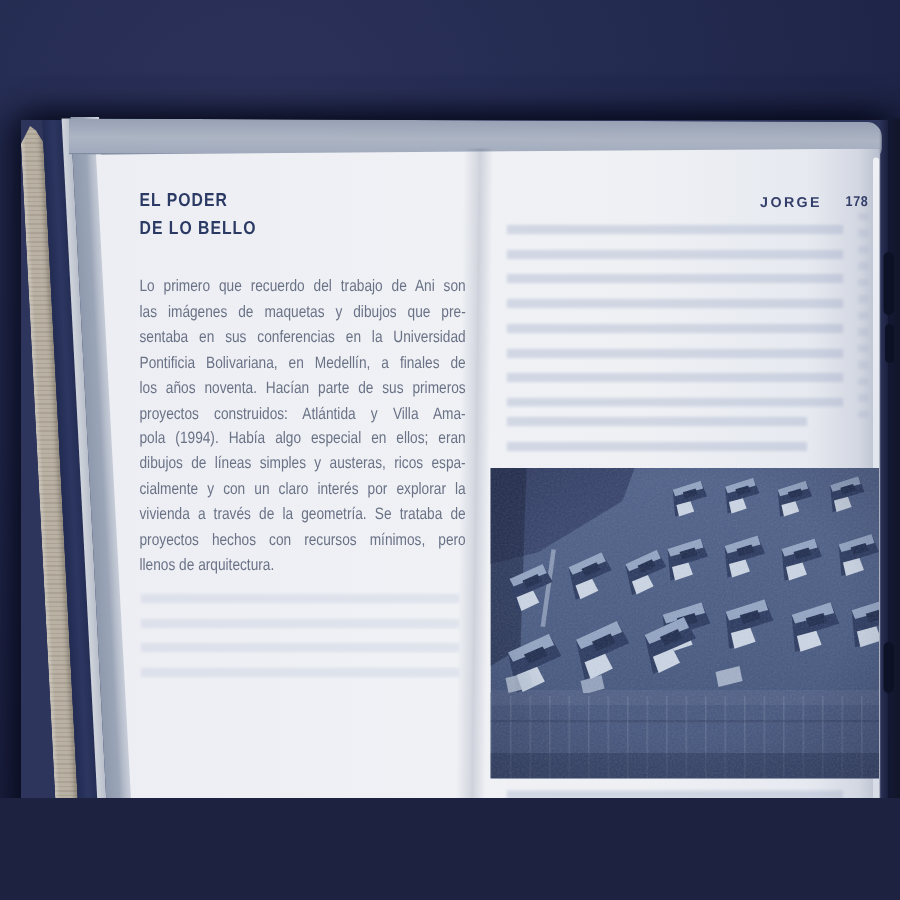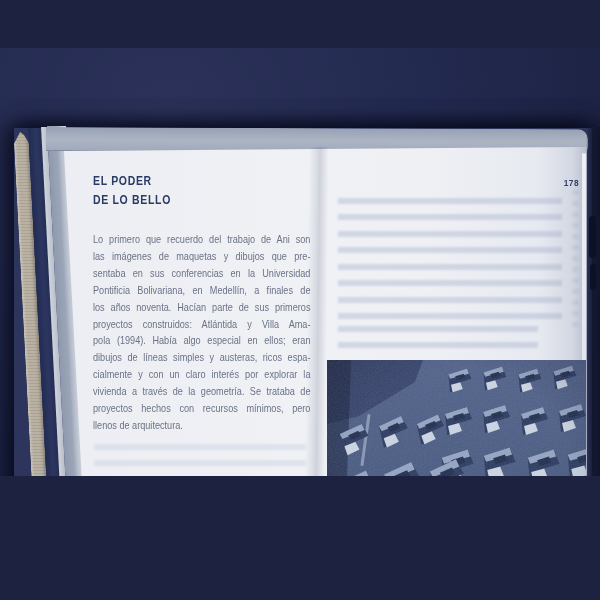--- a/index.html
+++ b/index.html
@@ -2,23 +2,22 @@
 <html style="--backdrop: #242b51; --page: #eef0f4; --page-edge: #a0aabc; --spine-cloth: #b5ada0; --cover: #2b355f; --title-text: #2b3a64; --body-text: #6a7286; --header-text: #333f6a; --photo-blue-dark: #2a3960; --photo-blue-mid: #4b5c84; --photo-blue-light: #ccd6e5;"><head>
 <meta charset="utf-8">
 <style>
   html,body{margin:0;padding:0;}
   body{
     width:600px;height:600px;overflow:hidden;
     font-family:"Liberation Sans","DejaVu Sans",sans-serif;
     background:#1c2240;
   }
   .scene{
-    position:relative;width:600px;height:428px;overflow:hidden;
+    position:relative;width:600px;height:532px;overflow:hidden;
     background:radial-gradient(circle at 28% 18%, #2c3259 0%, #242b51 42%, #1a1f3e 100%);
-    margin-top:48px;
   }
   
   .book-shadow{
     position:absolute;left:14px;top:80px;width:578px;height:520px;
     background:#2e355c;
     box-shadow:0 -5px 16px rgba(4,6,20,.55), -12px 0 20px rgba(4,6,20,.5), 12px 0 22px rgba(4,6,20,.6);
   }
   
   .left-strips{
     position:absolute;left:0;top:78px;width:110px;height:522px;
@@ -168,20 +167,21 @@
       <div class="bline">dibujos de líneas simples y austeras, ricos espa-</div>
       <div class="bline">cialmente y con un claro interés por explorar la</div>
       <div class="bline">vivienda a través de la geometría. Se trataba de</div>
       <div class="bline">proyectos hechos con recursos mínimos, pero</div>
       <div class="bline">llenos de arquitectura.</div>
     </div>
 
   <div class="ghost gl"></div>
 
   <div class="author">
+    <div>JORGE</div>
   </div>
   <div class="pagenum">178</div>
 
   <div class="ghost ga"></div>
   <div class="ghost gb"></div>
   <div class="ghost gc"></div>
   <div class="ghost gv"></div>
 
   <div class="model-photo">
     <svg viewBox="0 0 259 207" preserveAspectRatio="none">

